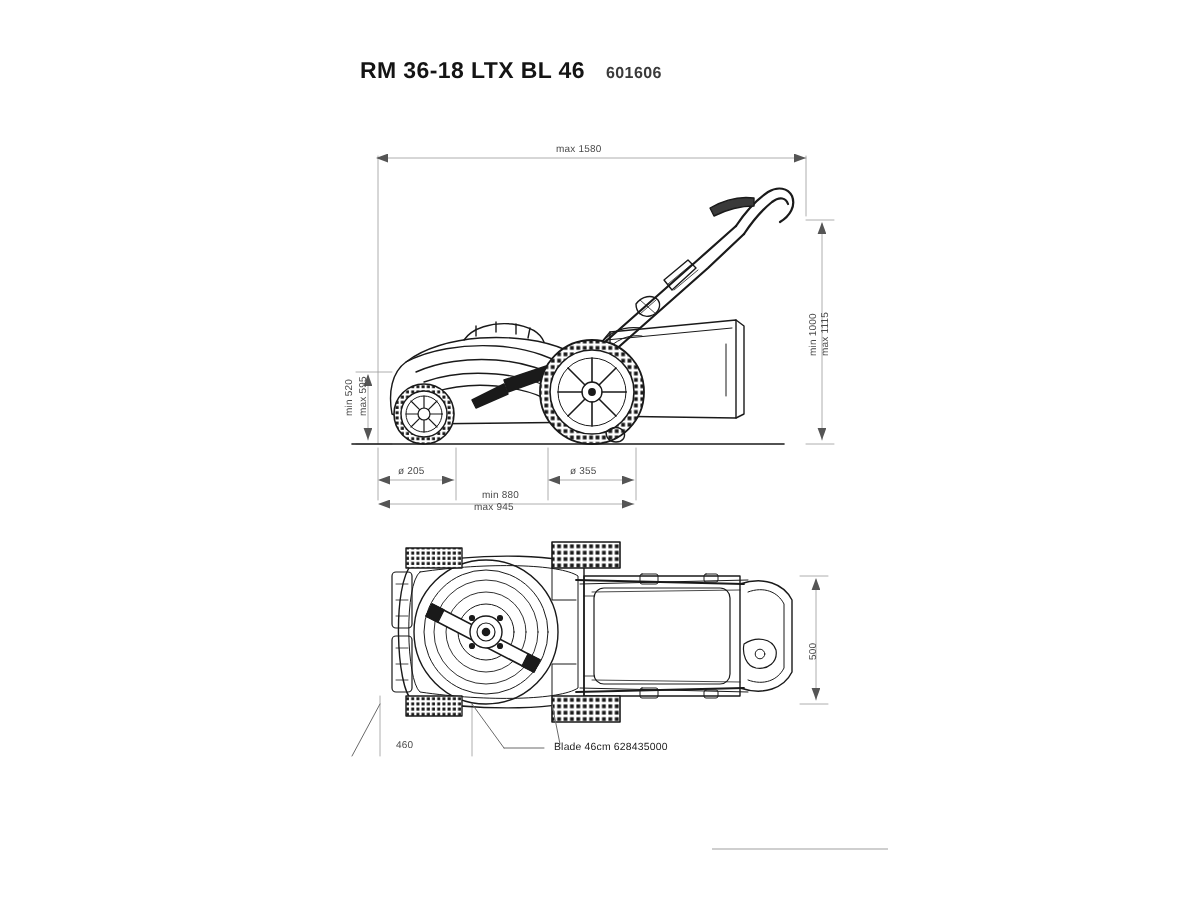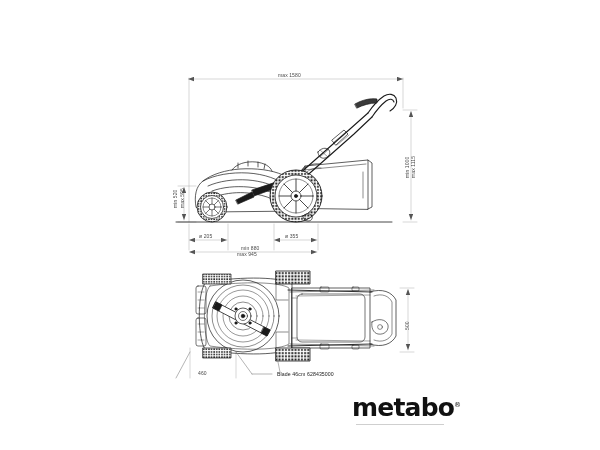--- a/index.html
+++ b/index.html
@@ -47,20 +47,24 @@
   }
   .logo-rule{
     position:absolute;left:356px;top:424px;width:88px;height:1px;background:#cfcfcf;
   }
 </style>
 </head>
 <body>
 
 <div class="page">
 
+  <div class="header">
+    <div class="title">RM 36-18 LTX BL 46</div>
+    <div class="artno">601606</div>
+  </div>
 
   <div class="canvas">
 
     <svg class="dwg" viewBox="0 0 600 450">
       <defs>
         <marker id="ar" markerWidth="7" markerHeight="7" refX="6" refY="2.2" orient="auto" markerUnits="userSpaceOnUse">
           <path d="M0,0 L6,2.2 L0,4.4 z" fill="#555"></path>
         </marker>
         <marker id="arr" markerWidth="7" markerHeight="7" refX="1" refY="2.2" orient="auto" markerUnits="userSpaceOnUse">
           <path d="M6,0 L0,2.2 L6,4.4 z" fill="#555"></path>
@@ -284,16 +288,15 @@
 
     <div class="dimtxt" style="left:241px;top:245px;">min 880</div>
     <div class="dimtxt" style="left:237px;top:251px;">max 945</div>
 
     <div class="dimtxt" style="left:198px;top:370px;">460</div>
     <div class="dimtxt v" style="left:404px;top:330px;transform:rotate(-90deg);">500</div>
 
     <div class="callout" style="left:277px;top:371px;">Blade 46cm 628435000</div>
   </div>
 
-  <div class="logo"><span>metabo</span><span class="reg">®</span></div>
   <div class="logo-rule"></div>
 
 </div>
 
 </body></html>

